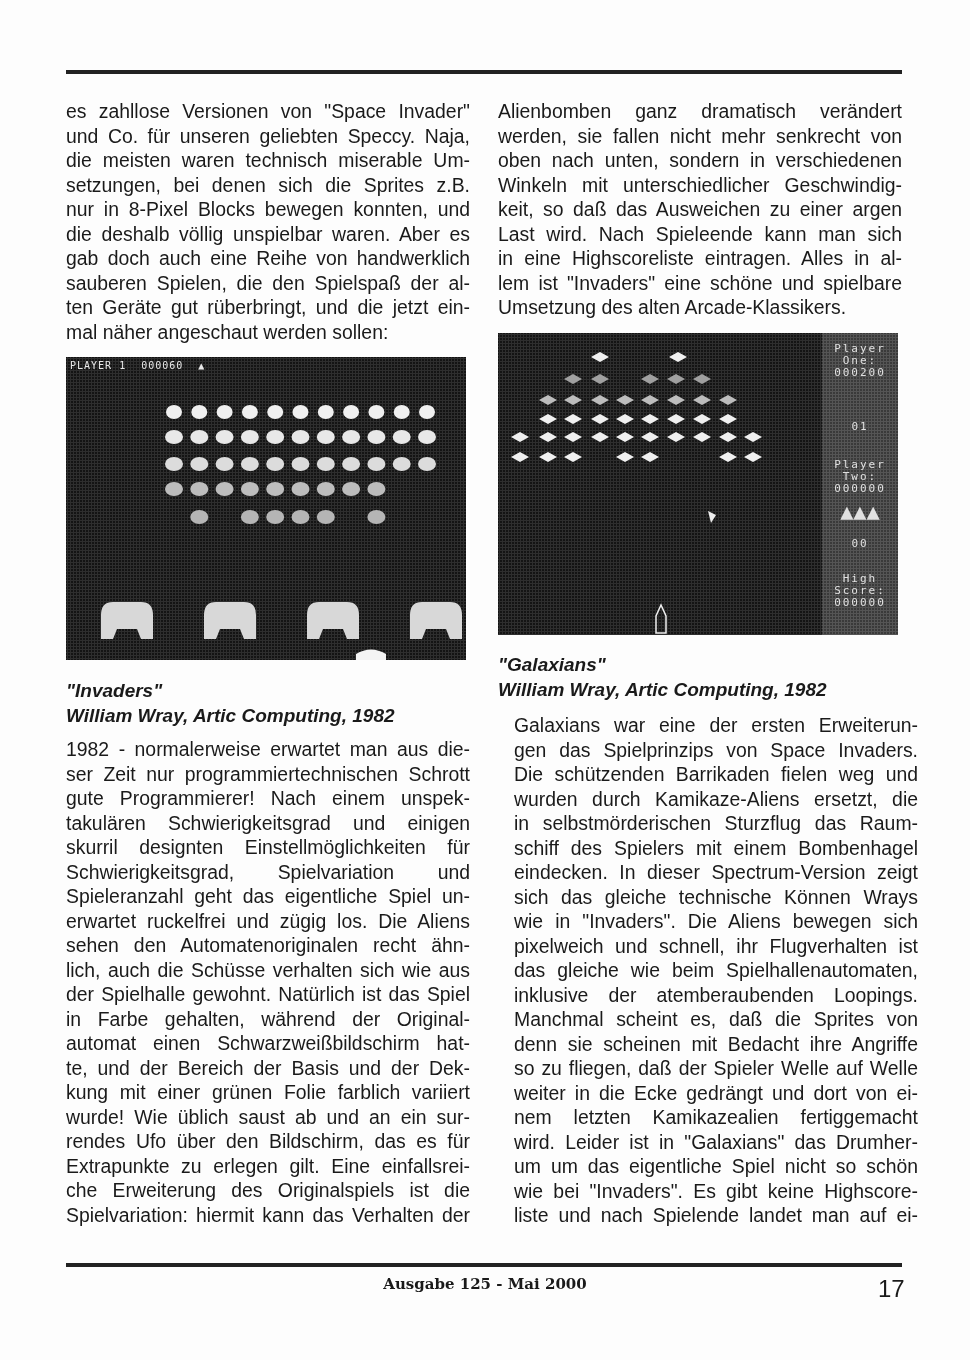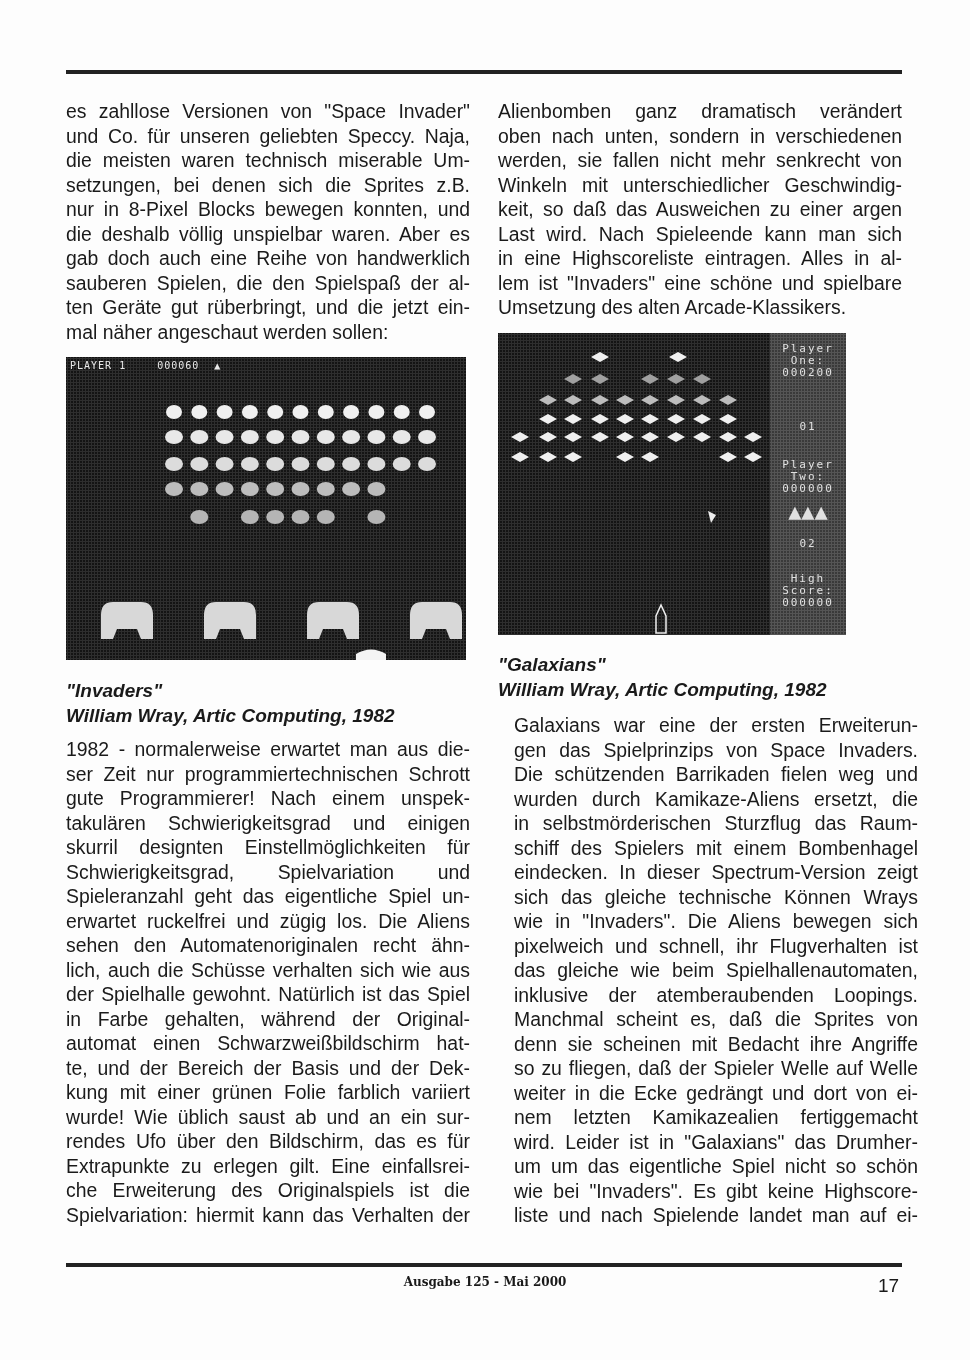--- a/index.html
+++ b/index.html
@@ -25,23 +25,23 @@
   .screen svg { position: absolute; left: 0; top: 0; }
   .hud { position: absolute; color: #e8e8e8; font-family: "DejaVu Sans Mono", monospace; font-size: 10px; letter-spacing: 1px; }
   .sidebar {
     position: absolute; right: 0; top: 0; bottom: 0; width: 76px; background: #3a3a3a;
     background-image: radial-gradient(#555 1px, transparent 1.2px); background-size: 3px 3px;
     color: #e0e0e0; font-family: "DejaVu Sans Mono", monospace; font-size: 11px; text-align: center; letter-spacing: 2px;
   }
   .sidebar div { position: absolute; left: 0; right: 0; line-height: 12px; }
   .footer-title {
     position: absolute; top: 1275px; left: 0; width: 970px; text-align: center;
-    font-family: "DejaVu Serif", serif; font-weight: bold; font-size: 12px;
-  }
-  .page-num { position: absolute; top: 1275px; left: 878px; font-size: 19px; font-family: "Liberation Sans", sans-serif; }
+    font-family: "DejaVu Serif", serif; font-weight: bold; font-size: 15px;
+  }
+  .page-num { position: absolute; top: 1275px; left: 878px; font-size: 24px; font-family: "Liberation Sans", sans-serif; }
 </style>
 </head>
 <body>
 
 <div class="rule top"></div>
 
 <div class="col left" style="top:99px;" id="left-intro">
     <span class="line">es zahllose Versionen von "Space Invader"</span>
     <span class="line">und Co. für unseren geliebten Speccy. Naja,</span>
     <span class="line">die meisten waren technisch miserable Um-</span>
@@ -50,21 +50,21 @@
     <span class="line">die deshalb völlig unspielbar waren. Aber es</span>
     <span class="line">gab doch auch eine Reihe von handwerklich</span>
     <span class="line">sauberen Spielen, die den Spielspaß der al-</span>
     <span class="line">ten Geräte gut rüberbringt, und die jetzt ein-</span>
     <span class="line last">mal näher angeschaut werden sollen:</span>
   </div>
 
 <div class="screen" style="left:66px; top:357px; width:400px; height:303px;">
   <div class="hud" style="left:4px; top:3px;">
     <span>PLAYER 1</span>
-    <span style="margin-left:24px;">000060</span>
+    <span style="margin-left:8px;">000060</span>
     <span style="margin-left:8px;">▲</span>
   </div>
   <svg width="400" height="303" id="inv-svg">
       <ellipse cx="108" cy="55" rx="8" ry="7" fill="#f0f0f0"></ellipse>
       <ellipse cx="133.3" cy="55" rx="8" ry="7" fill="#f0f0f0"></ellipse>
       <ellipse cx="158.6" cy="55" rx="8" ry="7" fill="#f0f0f0"></ellipse>
       <ellipse cx="183.9" cy="55" rx="8" ry="7" fill="#f0f0f0"></ellipse>
       <ellipse cx="209.2" cy="55" rx="8" ry="7" fill="#f0f0f0"></ellipse>
       <ellipse cx="234.5" cy="55" rx="8" ry="7" fill="#f0f0f0"></ellipse>
       <ellipse cx="259.8" cy="55" rx="8" ry="7" fill="#f0f0f0"></ellipse>
@@ -140,31 +140,31 @@
     <span class="line">kung mit einer grünen Folie farblich variiert</span>
     <span class="line">wurde! Wie üblich saust ab und an ein sur-</span>
     <span class="line">rendes Ufo über den Bildschirm, das es für</span>
     <span class="line">Extrapunkte zu erlegen gilt. Eine einfallsrei-</span>
     <span class="line">che Erweiterung des Originalspiels ist die</span>
     <span class="line">Spielvariation: hiermit kann das Verhalten der</span>
   </div>
 
 <div class="col right" style="top:99px;" id="right-intro">
     <span class="line">Alienbomben ganz dramatisch verändert</span>
+    <span class="line">werden, sie fallen nicht mehr senkrecht von</span>
     <span class="line">oben nach unten, sondern in verschiedenen</span>
-    <span class="line">werden, sie fallen nicht mehr senkrecht von</span>
     <span class="line">Winkeln mit unterschiedlicher Geschwindig-</span>
     <span class="line">keit, so daß das Ausweichen zu einer argen</span>
     <span class="line">Last wird. Nach Spieleende kann man sich</span>
     <span class="line">in eine Highscoreliste eintragen. Alles in al-</span>
     <span class="line">lem ist "Invaders" eine schöne und spielbare</span>
     <span class="line last">Umsetzung des alten Arcade-Klassikers.</span>
   </div>
 
-<div class="screen" style="left:498px; top:333px; width:348px; height:302px;">
+<div class="screen" style="left:498px; top:333px; width:400px; height:302px;">
   <svg width="324" height="302" id="gal-svg">
       <path d="M93 24 L102 19 L111 24 L102 29 Z" fill="#f0f0f0"></path>
       <path d="M171 24 L180 19 L189 24 L180 29 Z" fill="#f0f0f0"></path>
       <path d="M66 46 L75 41 L84 46 L75 51 Z" fill="#a0a0a0"></path>
       <path d="M93 46 L102 41 L111 46 L102 51 Z" fill="#a0a0a0"></path>
       <path d="M143 46 L152 41 L161 46 L152 51 Z" fill="#a0a0a0"></path>
       <path d="M169 46 L178 41 L187 46 L178 51 Z" fill="#a0a0a0"></path>
       <path d="M195 46 L204 41 L213 46 L204 51 Z" fill="#a0a0a0"></path>
       <path d="M41 67 L50 62 L59 67 L50 72 Z" fill="#bdbdbd"></path>
       <path d="M66 67 L75 62 L84 67 L75 72 Z" fill="#bdbdbd"></path>
@@ -204,21 +204,21 @@
     </svg>
   <div class="sidebar">
     <div style="top:10px;">Player</div>
     <div style="top:22px;">One:</div>
     <div style="top:34px;">000200</div>
     <div style="top:88px;">01</div>
     <div style="top:126px;">Player</div>
     <div style="top:138px;">Two:</div>
     <div style="top:150px;">000000</div>
     <div style="top:166px; font-size:22px; line-height:26px; letter-spacing:0;">▲▲▲</div>
-    <div style="top:205px;">02</div>
+    <div style="top:205px;">00</div>
     <div style="top:240px;">High</div>
     <div style="top:252px;">Score:</div>
     <div style="top:264px;">000000</div>
   </div>
 </div>
 
 <div class="col right caption" style="top:653px;">
   <span class="line">"Galaxians"</span>
   <span class="line">William Wray, Artic Computing, 1982</span>
 </div>

